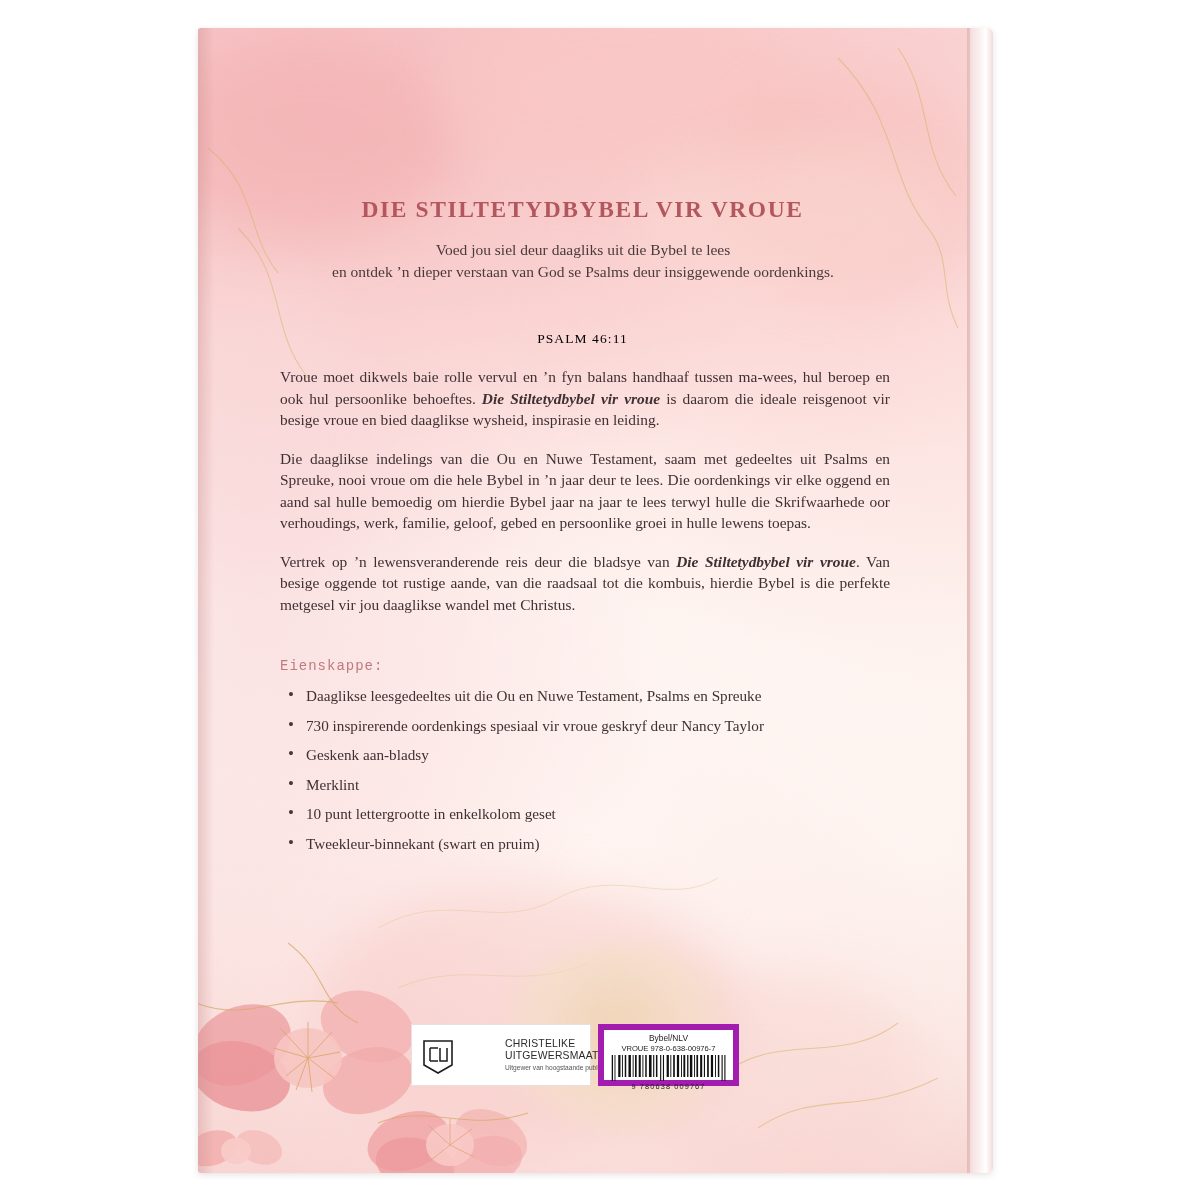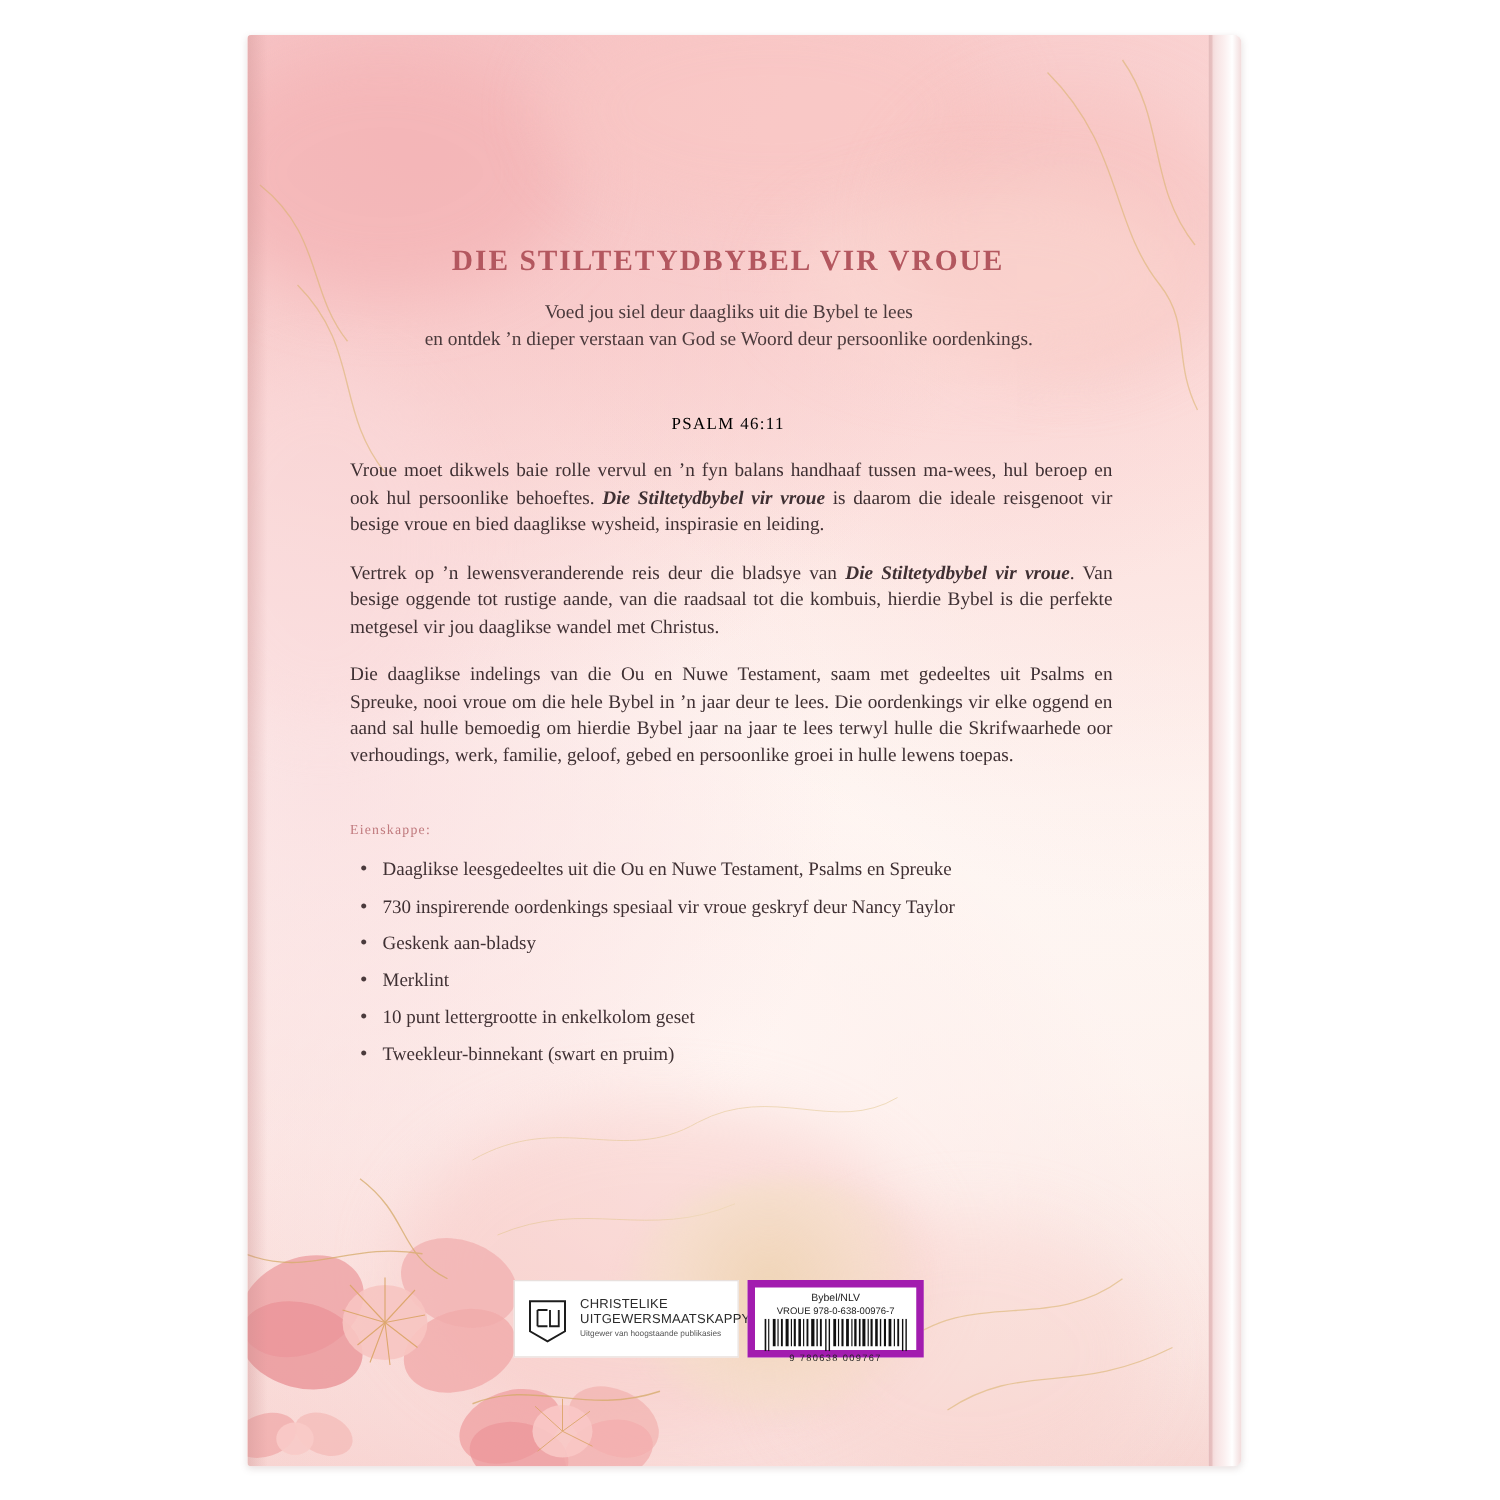--- a/index.html
+++ b/index.html
@@ -183,22 +183,23 @@
     text-align: justify;
   }
   .body p { margin: 0 0 17px 0; }
   .body .bi { font-weight: bold; font-style: italic; }
 
   .features-title {
     position: absolute;
     top: 630px;
     left: 82px;
     color: #c07a7e;
-    font-size: 11px;
+    font-size: 14px;
     letter-spacing: 1px;
+    font-family: Liberation Mono, monospace;
   }
 
   .features {
     position: absolute;
     top: 658px;
     left: 82px;
     width: 620px;
     margin: 0;
     padding: 0;
     list-style: none;
@@ -227,20 +228,21 @@
     bottom: 87px;
     width: 180px;
     height: 62px;
     background: #ffffff;
     border: 1px solid #e8e0dd;
     z-index: 8;
     display: flex;
     align-items: center;
     padding: 0 6px;
     box-sizing: border-box;
+    gap: 41px;
   }
   .pub-logo {
     width: 40px;
     height: 40px;
     margin-right: 6px;
     flex: 0 0 40px;
   }
   .pub-text { line-height: 1.12; }
   .pub-name {
     font-size: 10.4px;
@@ -379,29 +381,29 @@
         </g>
       </svg>
     </div>
 
     <div class="content">
 
       <div class="title">DIE STILTETYDBYBEL VIR VROUE</div>
 
       <div class="subtitle">
         <div>Voed jou siel deur daagliks uit die Bybel te lees</div>
-        <div>en ontdek ’n dieper verstaan van God se Woord deur persoonlike oordenkings.</div>
+        <div>en ontdek ’n dieper verstaan van God se Psalms deur insiggewende oordenkings.</div>
       </div>
 
       <div class="verse-ref">PSALM 46:11</div>
 
       <div class="body" id="body-copy">
           <p><span>Vroue moet dikwels baie rolle vervul en ’n fyn balans handhaaf tussen ma-wees, hul beroep en ook hul persoonlike behoeftes. </span><span class="bi">Die Stiltetydbybel vir vroue</span><span> is daarom die ideale reisgenoot vir besige vroue en bied daaglikse wysheid, inspirasie en leiding.</span></p>
+          <p><span>Die daaglikse indelings van die Ou en Nuwe Testament, saam met gedeeltes uit Psalms en Spreuke, nooi vroue om die hele Bybel in ’n jaar deur te lees. Die oordenkings vir elke oggend en aand sal hulle bemoedig om hierdie Bybel jaar na jaar te lees terwyl hulle die Skrifwaarhede oor verhoudings, werk, familie, geloof, gebed en persoonlike groei in hulle lewens toepas.</span></p>
           <p><span>Vertrek op ’n lewensveranderende reis deur die bladsye van </span><span class="bi">Die Stiltetydbybel vir vroue</span><span>. Van besige oggende tot rustige aande, van die raadsaal tot die kombuis, hierdie Bybel is die perfekte metgesel vir jou daaglikse wandel met Christus.</span></p>
-          <p><span>Die daaglikse indelings van die Ou en Nuwe Testament, saam met gedeeltes uit Psalms en Spreuke, nooi vroue om die hele Bybel in ’n jaar deur te lees. Die oordenkings vir elke oggend en aand sal hulle bemoedig om hierdie Bybel jaar na jaar te lees terwyl hulle die Skrifwaarhede oor verhoudings, werk, familie, geloof, gebed en persoonlike groei in hulle lewens toepas.</span></p>
         </div>
 
       <div class="features-title">Eienskappe:</div>
       <ul class="features" id="features-list">
           <li><span>Daaglikse leesgedeeltes uit die Ou en Nuwe Testament, Psalms en Spreuke</span></li>
           <li><span>730 inspirerende oordenkings spesiaal vir vroue geskryf deur Nancy Taylor</span></li>
           <li><span>Geskenk aan-bladsy</span></li>
           <li><span>Merklint</span></li>
           <li><span>10 punt lettergrootte in enkelkolom geset</span></li>
           <li><span>Tweekleur-binnekant (swart en pruim)</span></li>

